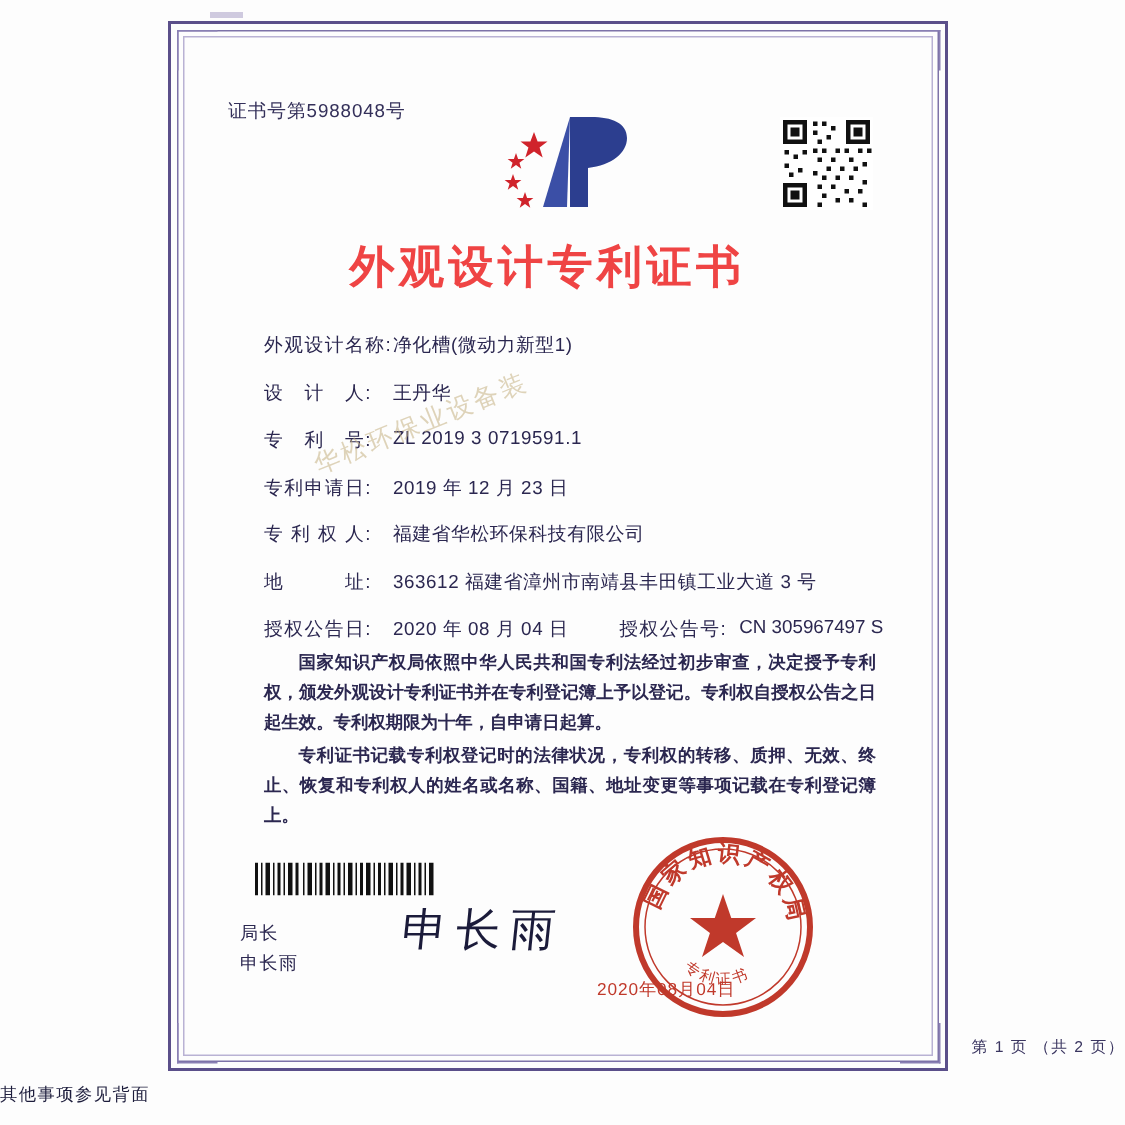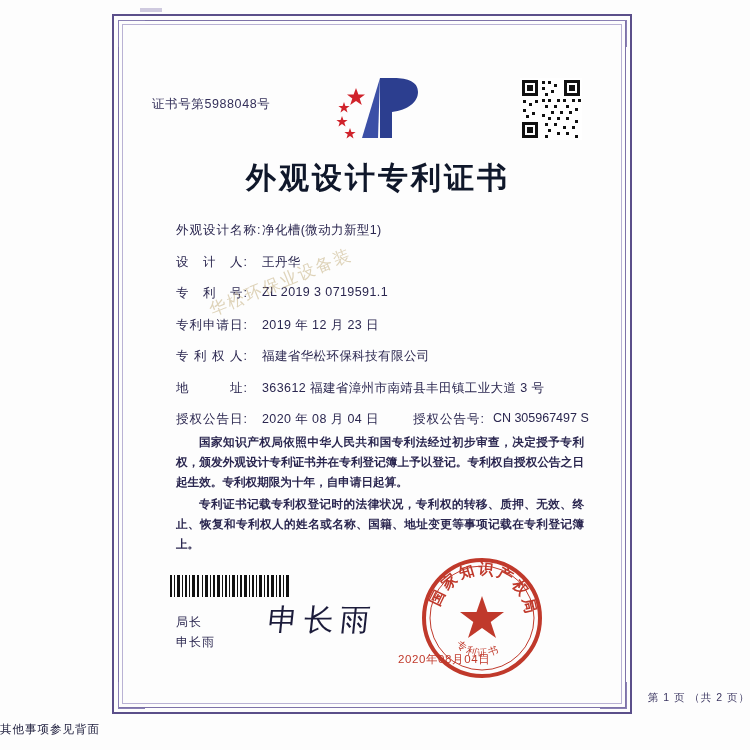--- a/index.html
+++ b/index.html
@@ -66,21 +66,21 @@
     top: 8px;
     width: 22px;
     height: 4px;
     background: #cfcadf;
   }
 
   
   .cert-no {
     position: absolute;
     left: 152px;
-    top: 96px;
+    top: 66px;
     font-size: 12.5px;
     letter-spacing: 0.6px;
     color: #34305a;
     white-space: nowrap;
   }
 
   
   .logo {
     position: absolute;
     left: 322px;
@@ -102,23 +102,22 @@
 
   .doc-title {
     position: absolute;
     left: 0;
     top: 158px;
     width: 730px;
     text-align: center;
     font-size: 30px;
     font-weight: bold;
     letter-spacing: 3px;
-    color: #0f172a;
+    color: #ef4444;
     font-family: "DejaVu Sans", "Liberation Sans", sans-serif;
-    padding-left: 13px;
   }
 
   
   .fields {
     position: absolute;
     left: 176px;
     top: 222px;
     width: 420px;
   }
   .field-row {
@@ -182,21 +181,21 @@
     left: 170px;
     top: 575px;
     width: 120px;
     height: 22px;
   }
   .barcode svg { display: block; }
 
   
   .sign-label {
     position: absolute;
-    left: 176px;
+    left: 160px;
     top: 612px;
     font-size: 12px;
     line-height: 20px;
     letter-spacing: 1px;
     color: #2b2750;
   }
   .signature {
     position: absolute;
     left: 268px;
     top: 600px;

